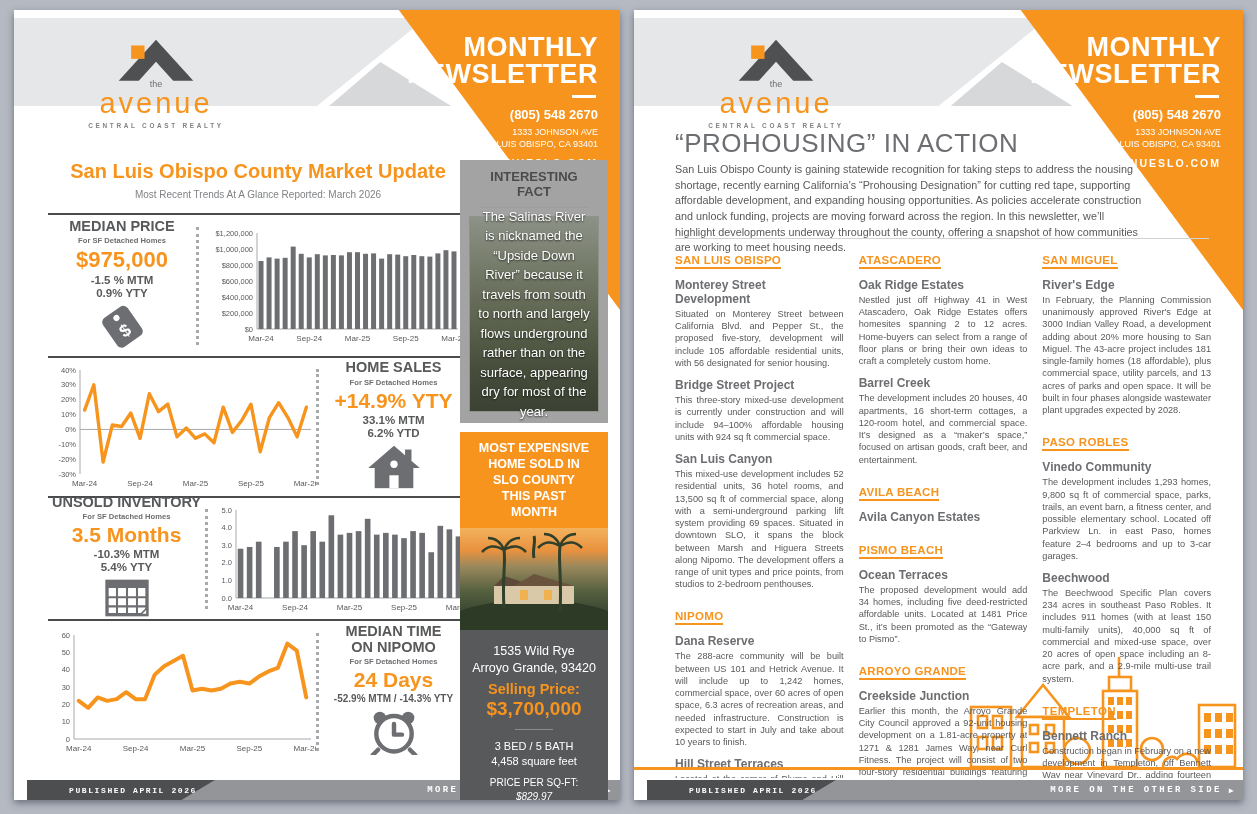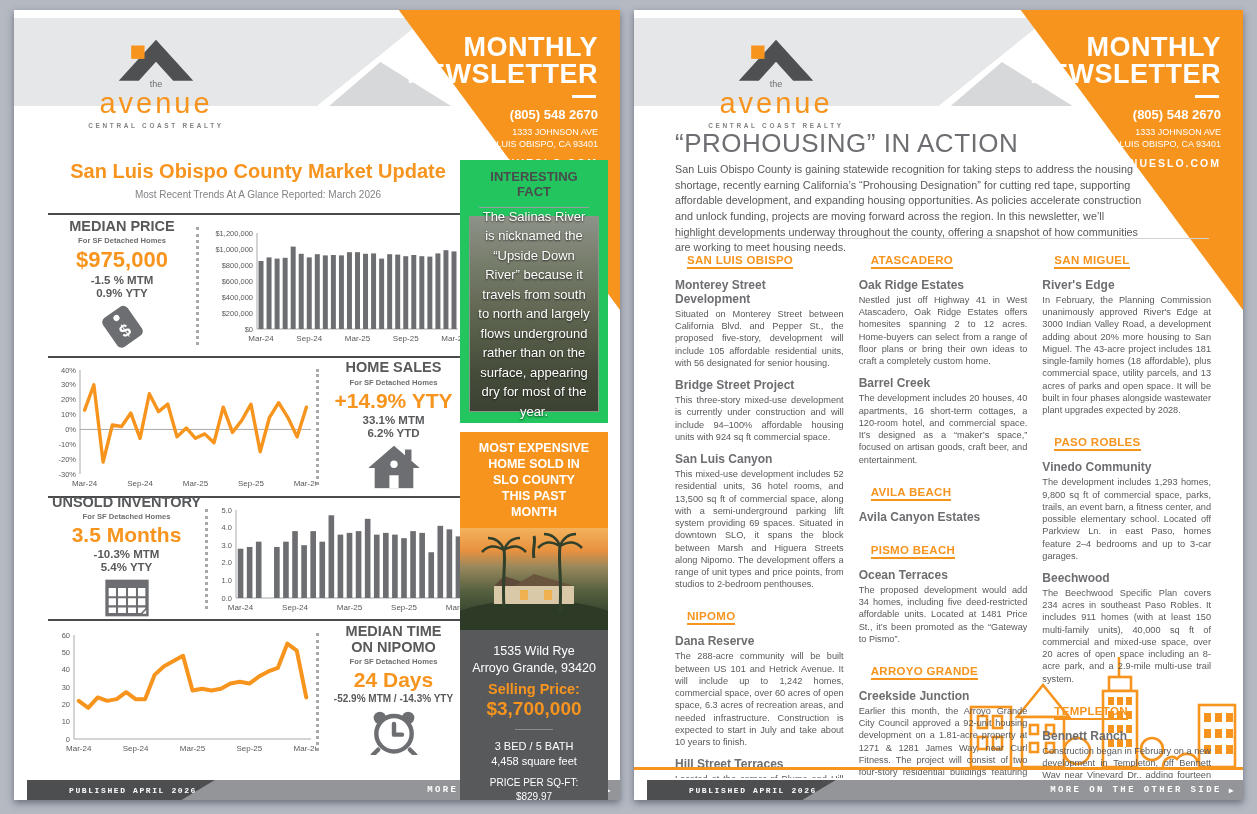--- a/index.html
+++ b/index.html
@@ -54,21 +54,21 @@
   .stat-line { font-size:11.5px; font-weight:bold; color:#58595b; margin-top:1px; }
   .stat-line.sm { font-size:10px; }
   .stat-icon { margin-top:5px; }
   .chart { flex:1; display:flex; justify-content:center; }
   .tick { font-size:7.5px; fill:#58595b; font-family:"Liberation Sans",sans-serif; }
   .tick.x { font-size:8px; }
   .axis { stroke:#a7a9ac; stroke-width:1; }
 
   
   .sidebar { position:absolute; left:446px; top:150px; width:148px; z-index:4; }
-  .fact-box { background:#22c55e; padding:10px 9px 11px; }
+  .fact-box { background:#a3a3a3; padding:10px 9px 11px; }
   .fact-title { text-align:center; font-size:13px; font-weight:bold; color:#4a4b4d; line-height:1.15; }
   .fact-hr { border:none; border-top:1px solid #9b9da0; width:84%; margin:7px auto 8px; }
   .fact-photo { height:196px; border:1px solid #8f948a; padding:20px 7px;
               background:linear-gradient(#8d9288 0%, #767c6a 25%, #5a614c 55%, #454c3a 80%, #3b4233 100%);
               display:flex; align-items:center; }
   .fact-text { color:#fff; font-size:13px; font-weight:normal; text-align:center; line-height:1.5;
               text-shadow:0 1px 2px rgba(0,0,0,.75); }
   .home-card { margin-top:9px; }
   .home-hdr { background:#f7941e; color:#fff; text-align:center; font-size:12.5px; font-weight:bold;
               line-height:1.28; padding:8px 18px; }
@@ -84,21 +84,21 @@
 
   
   .p2-title { position:absolute; left:41px; top:118px; color:#6d6e71; font-size:26px; letter-spacing:.5px; z-index:2; }
   .p2-intro { position:absolute; left:41px; top:152px; width:468px; color:#58595b; font-size:10.8px; line-height:1.45; z-index:2; }
   .p2-hr { position:absolute; left:41px; top:228px; width:534px; border:none; border-top:1px solid #d1d3d4; }
   .cols { position:absolute; left:41px; top:240px; width:536px; display:flex; gap:15px; z-index:2; }
   .col { width:169px; height:528px; overflow:hidden; }
   .city { margin:16px 0 7px; }
   .city:first-child { margin-top:0; }
   .city span { display:inline-block; color:#f7941e; font-size:11.5px; font-weight:bold; letter-spacing:.3px;
-              border-bottom:2px solid #f7941e; padding-bottom:1px;margin-left:12px; }
+              border-bottom:2px solid #f7941e; padding-bottom:1px; }
   .proj-name { color:#6d6e71; font-size:12px; font-weight:bold; margin:9px 0 2px; }
   .proj-text { color:#58595b; font-size:9.2px; line-height:1.33; text-align:justify; }
   .skyline { position:absolute; right:4px; bottom:33px; z-index:1; }
   .orange-baseline { position:absolute; left:0; bottom:30px; width:100%; height:3px; background:#f7941e; z-index:2; }
 </style>
 </head>
 <body>
 
 <div class="page" id="page-left">
   <div class="hdr-band"></div>
@@ -365,21 +365,21 @@
       </div>
       <div class="home-info">
         <div class="hi-addr">1535 Wild Rye</div>
         <div class="hi-addr">Arroyo Grande, 93420</div>
         <div class="hi-sell">Selling Price:</div>
         <div class="hi-price">$3,700,000</div>
         <hr class="hi-div">
         <div class="hi-bb">3 BED / 5 BATH</div>
         <div class="hi-bb">4,458 square feet</div>
         <div class="hi-ppsf">PRICE PER SQ-FT:</div>
-        <div class="hi-ppsf" style="margin-top:0;">$829.97</div>
+        <div class="hi-ppsf" style="margin-top:0;font-style:italic;">$829.97</div>
       </div>
     </div>
   </div>
 
   <div class="footer">
     <div class="footer-dark"></div>
     <div class="foot-pub">PUBLISHED APRIL 2026</div>
     <div class="foot-more">
       <span>MORE ON THE OTHER SIDE</span>
       <span class="arrow">▶</span>

